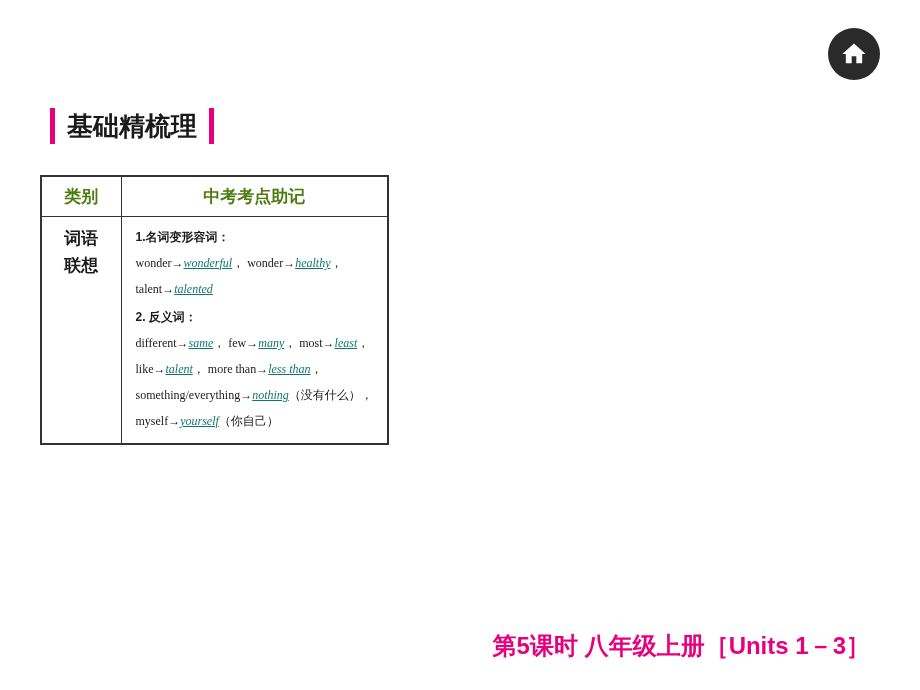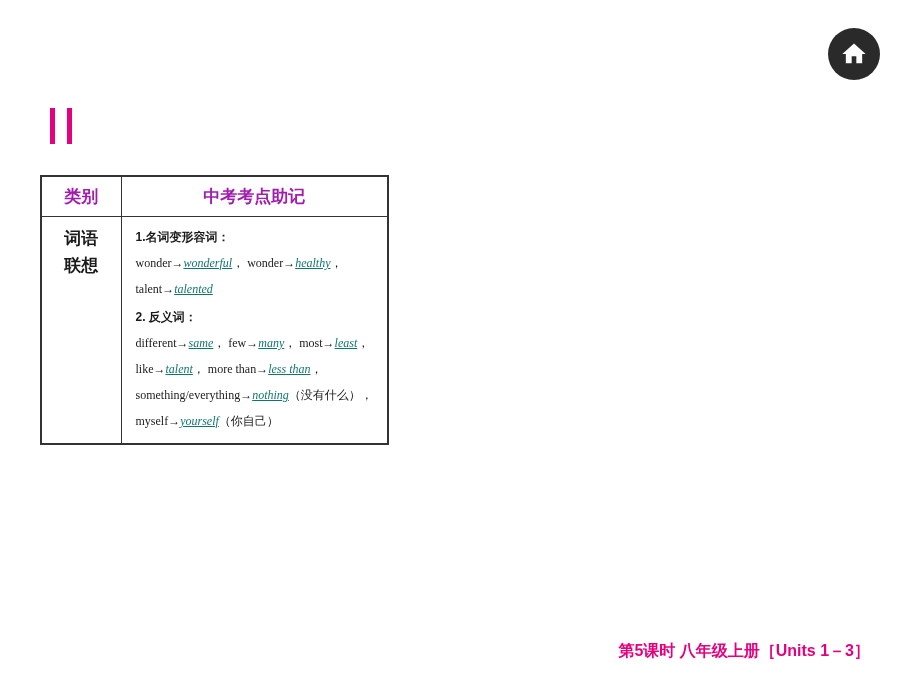--- a/index.html
+++ b/index.html
@@ -75,21 +75,21 @@
     .main-table th,
     .main-table td {
       border: 1.5px solid #333;
       padding: 8px 14px;
       vertical-align: top;
     }
 
     .header-row th {
       font-size: 17px;
       font-weight: bold;
-      color: #a21caf;
+      color: #4d7c0f;
       font-family: "Microsoft YaHei", "微软雅黑", sans-serif;
     }
 
     .col-category {
       width: 80px;
       text-align: center;
       vertical-align: middle;
       font-size: 17px;
       font-weight: bold;
       color: #1a1a1a;
@@ -116,21 +116,21 @@
     }
 
     .label-text {
       font-family: "Times New Roman", serif;
     }
 
     .footer-text {
       position: absolute;
       bottom: 28px;
       right: 50px;
-      font-size: 16px;
+      font-size: 24px;
       color: #e6007e;
       font-family: "Microsoft YaHei", "微软雅黑", sans-serif;
       font-weight: bold;
     }
 
     .section1-title {
       font-weight: bold;
       font-family: "Microsoft YaHei", "微软雅黑", sans-serif;
     }
 
@@ -144,20 +144,21 @@
 <body>
 
 <div class="home-btn">
   <svg viewBox="0 0 24 24">
     <path d="M10 20v-6h4v6h5v-8h3L12 3 2 12h3v8z"></path>
   </svg>
 </div>
 
 <div class="section-title">
   <span class="bar-left"></span>
+  <span class="section-title-text">基础精梳理</span>
   <span class="bar-right"></span>
 </div>
 
 <table class="main-table">
   <thead>
     <tr class="header-row">
       <th>类别</th>
       <th>中考考点助记</th>
     </tr>
   </thead>

